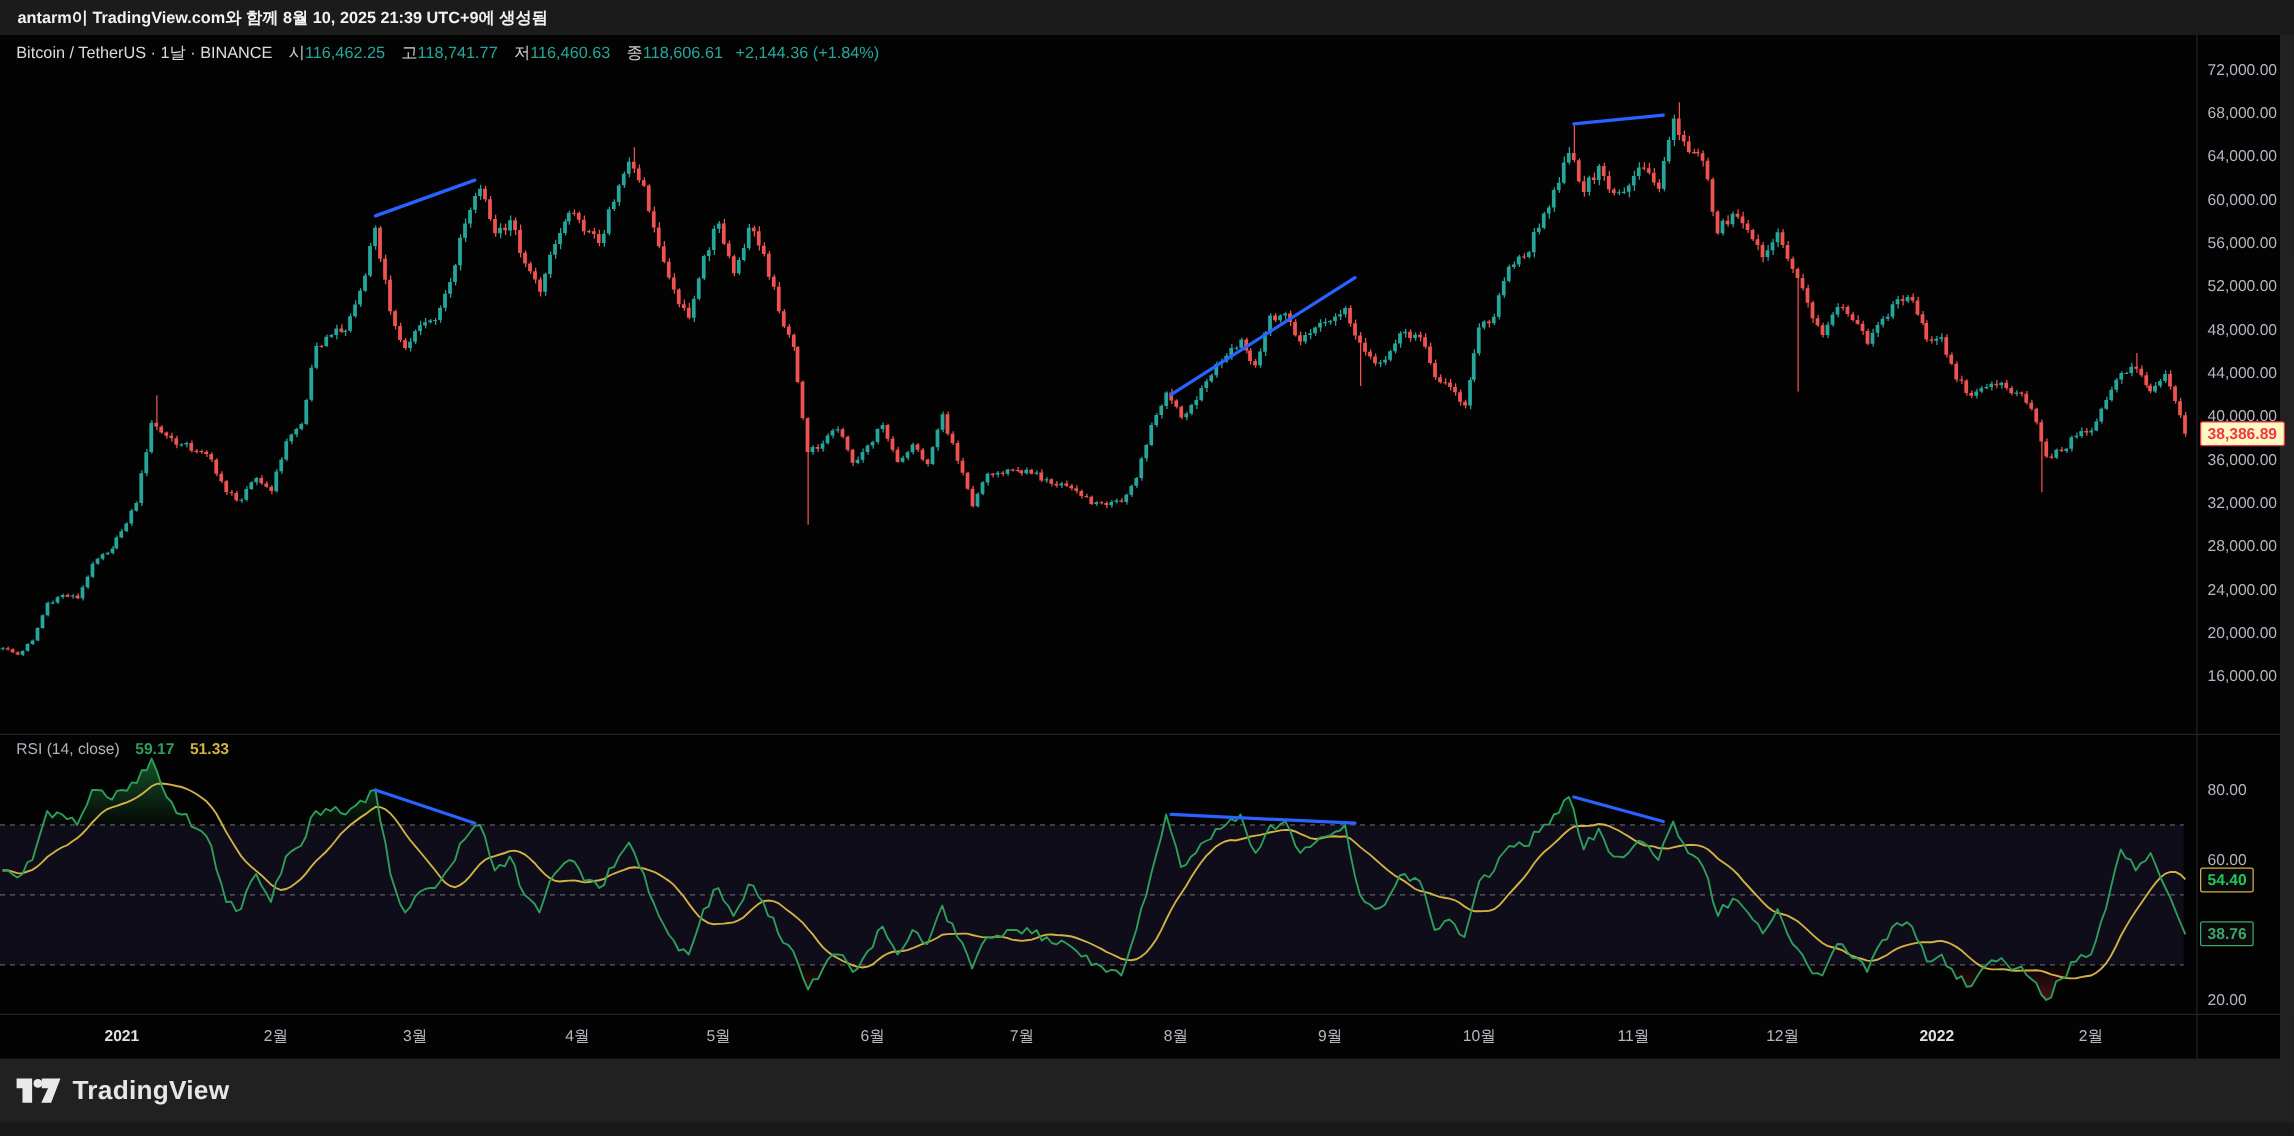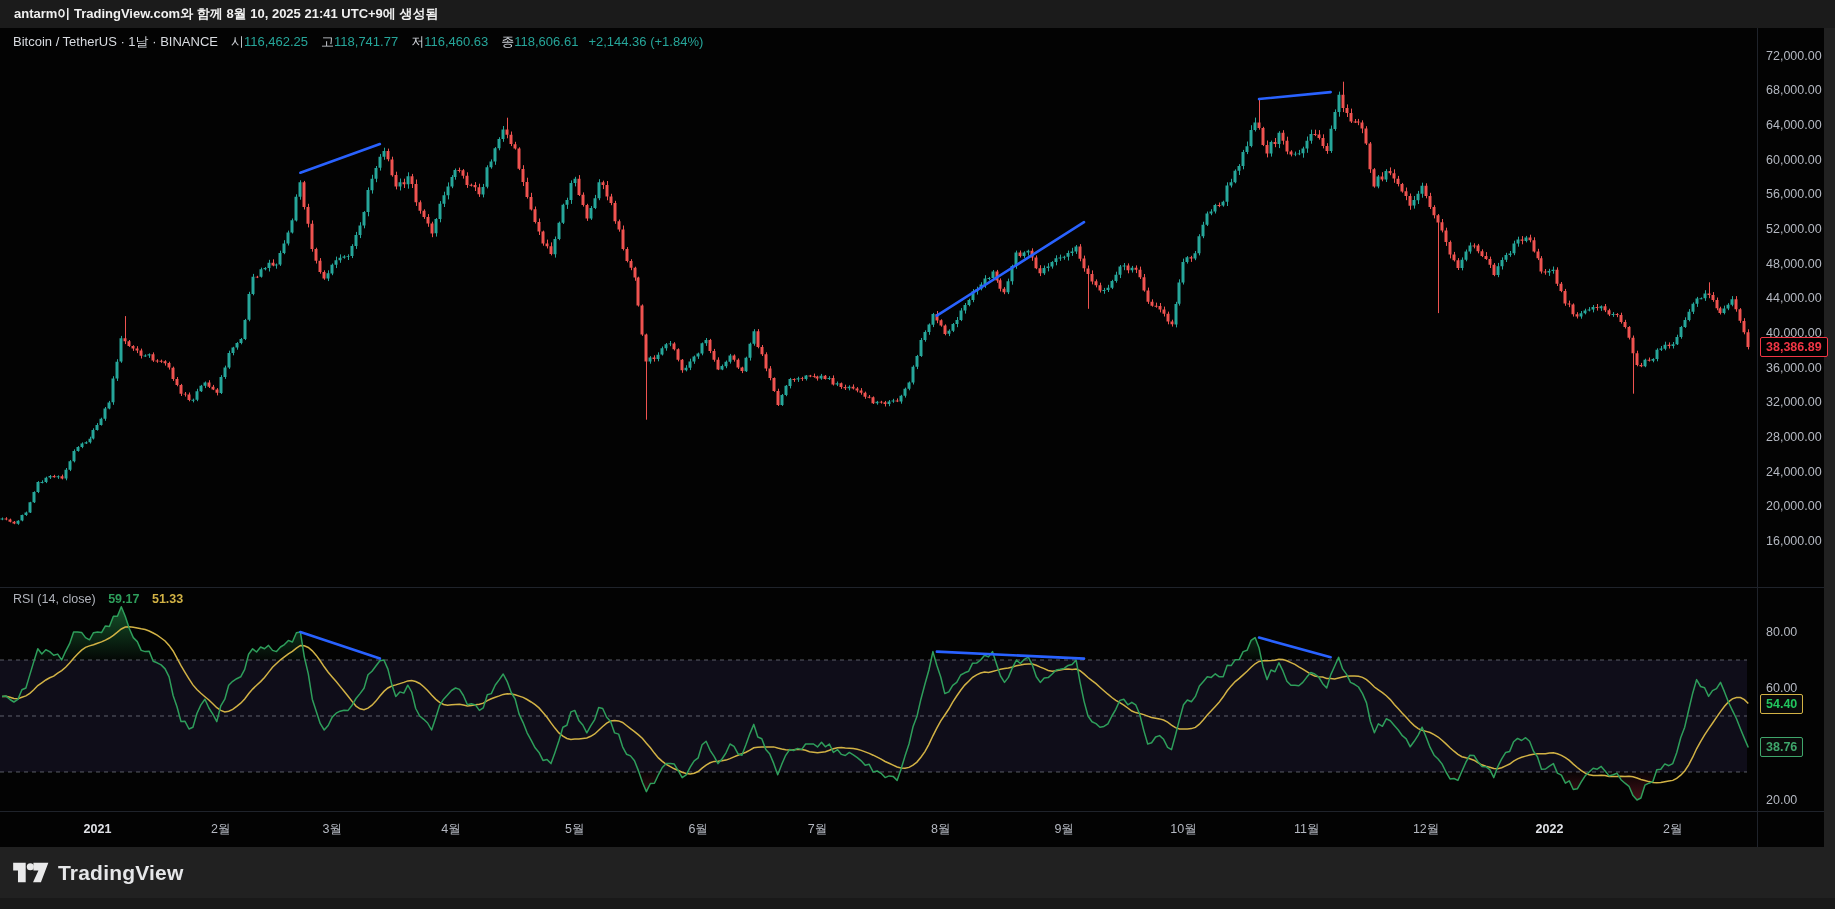--- a/index.html
+++ b/index.html
@@ -31,21 +31,21 @@
   .brand{color:#e6e7e9;font-size:21px;font-weight:800;margin-left:9px;letter-spacing:.2px;}
   .bottom-strip{position:absolute;left:0;top:898px;width:1835px;height:11px;background:#191919;}
   svg{display:block;}
 </style>
 </head>
 <body>
 
 <div id="root">
 
   <div class="topbar">
-    <span>antarm이 TradingView.com와 함께 8월 10, 2025 21:41 UTC+9에 생성됨</span>
+    <span>antarm이 TradingView.com와 함께 8월 10, 2025 21:39 UTC+9에 생성됨</span>
   </div>
 
   <div class="canvas">
     <svg id="price-svg" class="pane" style="top:0" width="1757" height="560">
         <path d="M2.5 489.5L2.5 492.2M18.5 492.2L18.5 496.8M22.5 486.6L22.5 493.3M26.5 483.6L26.5 487.9M30.5 473.8L30.5 485.0M34.5 463.3L34.5 475.0M38.5 453.1L38.5 465.1M42.5 452.3L42.5 455.4M46.5 448.7L46.5 455.1M50.5 447.0L50.5 451.0M58.5 447.3L58.5 450.9M66.5 440.0L66.5 452.3M70.5 432.1L70.5 443.1M74.5 421.4L74.5 434.4M78.5 418.1L78.5 423.7M82.5 414.4L82.5 420.2M86.5 413.3L86.5 416.0M90.5 408.7L90.5 415.5M93.5 400.3L93.5 411.5M97.5 395.1L97.5 402.6M101.5 389.7L101.5 397.6M105.5 379.0L105.5 392.8M109.5 372.9L109.5 381.3M113.5 348.2L113.5 376.8M117.5 331.2L117.5 353.0M121.5 307.9L121.5 334.8M145.5 326.3L145.5 328.9M149.5 325.4L149.5 329.9M193.5 370.6L193.5 374.4M197.5 360.8L197.5 373.2M201.5 356.9L201.5 364.0M205.5 353.5L205.5 360.1M221.5 347.1L221.5 366.0M225.5 337.6L225.5 350.9M229.5 322.7L229.5 340.9M233.5 318.8L233.5 327.3M237.5 314.1L237.5 321.7M241.5 310.0L241.5 316.3M245.5 290.9L245.5 312.1M249.5 263.8L249.5 293.3M253.5 245.9L253.5 267.3M261.5 239.6L261.5 249.6M265.5 239.1L265.5 242.4M269.5 231.8L269.5 243.5M276.5 235.5L276.5 240.7M280.5 222.7L280.5 237.9M284.5 212.2L284.5 226.2M288.5 202.6L288.5 217.5M292.5 190.5L292.5 205.5M296.5 166.3L296.5 193.5M300.5 152.3L300.5 171.7M328.5 242.3L328.5 253.1M332.5 235.5L332.5 247.2M336.5 228.6L336.5 240.1M340.5 226.4L340.5 234.8M344.5 227.2L344.5 230.7M348.5 226.3L348.5 232.0M352.5 216.2L352.5 230.1M356.5 203.9L356.5 220.9M360.5 194.2L360.5 210.1M364.5 183.1L364.5 200.3M368.5 159.4L368.5 188.3M372.5 146.8L372.5 165.6M376.5 138.0L376.5 154.2M380.5 126.1L380.5 142.6M384.5 119.7L384.5 131.8M400.5 150.5L400.5 162.5M408.5 144.3L408.5 160.7M436.5 190.1L436.5 208.6M440.5 173.1L440.5 194.3M444.5 163.7L444.5 179.0M448.5 154.4L448.5 171.4M452.5 147.1L452.5 160.2M455.5 140.5L455.5 151.7M483.5 155.9L483.5 169.4M487.5 137.3L487.5 160.4M491.5 131.4L491.5 140.7M495.5 119.1L495.5 136.8M499.5 109.2L499.5 122.3M503.5 98.0L503.5 113.8M555.5 208.5L555.5 229.6M559.5 193.6L559.5 212.2M563.5 175.7L563.5 196.0M567.5 169.7L567.5 180.9M571.5 152.4L571.5 175.9M575.5 148.8L575.5 158.4M591.5 178.0L591.5 191.9M595.5 166.9L595.5 181.1M599.5 151.2L599.5 172.2M650.5 328.1L650.5 335.7M658.5 324.3L658.5 333.3M662.5 318.5L662.5 327.5M666.5 315.0L666.5 322.7M670.5 313.0L670.5 318.2M686.5 337.2L686.5 343.4M690.5 330.7L690.5 342.1M694.5 327.5L694.5 335.8M698.5 324.6L698.5 330.9M702.5 314.5L702.5 327.3M706.5 310.0L706.5 317.9M722.5 336.5L722.5 342.2M726.5 332.5L726.5 340.2M730.5 325.9L730.5 335.6M746.5 328.7L746.5 344.0M750.5 314.6L750.5 332.6M754.5 301.2L754.5 317.7M782.5 366.0L782.5 377.9M786.5 357.0L786.5 368.2M790.5 349.9L790.5 360.4M798.5 348.7L798.5 353.9M806.5 347.0L806.5 352.5M821.5 345.9L821.5 351.8M829.5 348.2L829.5 352.0M837.5 353.5L837.5 358.1M849.5 357.3L849.5 362.4M877.5 372.9L877.5 376.7M889.5 372.0L889.5 378.2M893.5 370.8L893.5 374.8M901.5 366.8L901.5 375.7M905.5 359.6L905.5 369.6M909.5 353.5L909.5 362.3M913.5 337.3L913.5 356.5M917.5 326.9L917.5 341.1M921.5 310.0L921.5 328.9M925.5 302.3L925.5 313.7M929.5 295.4L929.5 306.8M933.5 284.9L933.5 299.1M949.5 301.3L949.5 308.1M953.5 295.0L953.5 304.1M957.5 289.0L957.5 299.2M961.5 280.1L961.5 293.1M965.5 275.0L965.5 285.6M969.5 270.7L969.5 278.3M973.5 261.1L973.5 274.2M977.5 258.7L977.5 266.6M981.5 254.3L981.5 262.4M985.5 247.2L985.5 259.8M989.5 248.9L989.5 252.3M993.5 242.0L993.5 252.8M1008.5 250.6L1008.5 266.1M1012.5 236.7L1012.5 256.7M1016.5 222.6L1016.5 240.8M1024.5 223.3L1024.5 229.9M1028.5 221.7L1028.5 227.7M1044.5 237.5L1044.5 246.9M1048.5 235.2L1048.5 243.4M1052.5 233.1L1052.5 240.6M1056.5 227.3L1056.5 237.3M1060.5 226.6L1060.5 232.9M1064.5 227.7L1064.5 231.7M1068.5 222.6L1068.5 232.5M1072.5 219.8L1072.5 227.9M1076.5 217.0L1076.5 225.9M1104.5 259.9L1104.5 265.8M1108.5 256.8L1108.5 264.0M1112.5 251.8L1112.5 261.1M1116.5 243.7L1116.5 254.7M1120.5 237.0L1120.5 250.1M1124.5 235.0L1124.5 242.2M1132.5 237.9L1132.5 244.6M1176.5 273.8L1176.5 299.4M1179.5 251.3L1179.5 277.6M1183.5 230.6L1183.5 256.5M1187.5 228.1L1187.5 235.6M1195.5 223.0L1195.5 232.2M1199.5 206.2L1199.5 227.4M1203.5 193.8L1203.5 210.2M1207.5 183.5L1207.5 198.0M1211.5 181.2L1211.5 187.2M1215.5 175.8L1215.5 185.5M1223.5 172.7L1223.5 178.7M1227.5 154.3L1227.5 178.0M1231.5 150.8L1231.5 159.5M1235.5 141.4L1235.5 155.3M1239.5 136.1L1239.5 147.0M1243.5 121.9L1243.5 141.3M1247.5 113.5L1247.5 126.1M1251.5 97.2L1251.5 119.3M1255.5 89.6L1255.5 103.5M1271.5 112.6L1271.5 128.6M1279.5 103.2L1279.5 120.1M1295.5 123.6L1295.5 128.2M1299.5 121.9L1299.5 127.2M1303.5 118.7L1303.5 129.7M1307.5 108.5L1307.5 124.8M1311.5 101.7L1311.5 115.7M1331.5 97.5L1331.5 124.9M1335.5 81.4L1335.5 102.8M1339.5 63.6L1339.5 88.7M1378.5 147.0L1378.5 160.3M1386.5 141.2L1386.5 154.0M1414.5 168.0L1414.5 180.6M1418.5 162.9L1418.5 176.0M1422.5 154.7L1422.5 169.7M1462.5 229.4L1462.5 242.4M1466.5 221.5L1466.5 233.3M1470.5 214.5L1470.5 225.7M1498.5 234.9L1498.5 249.2M1502.5 229.4L1502.5 241.5M1506.5 224.8L1506.5 234.0M1510.5 223.0L1510.5 228.8M1514.5 212.7L1514.5 227.2M1518.5 208.7L1518.5 218.7M1526.5 207.9L1526.5 214.4M1549.5 240.8L1549.5 247.9M1553.5 238.5L1553.5 245.7M1581.5 283.0L1581.5 290.7M1585.5 280.7L1585.5 286.4M1589.5 279.1L1589.5 283.4M1593.5 277.0L1593.5 284.4M1601.5 277.4L1601.5 282.9M1613.5 284.1L1613.5 288.9M1645.5 330.7L1645.5 339.2M1653.5 330.2L1653.5 334.3M1657.5 320.3L1657.5 333.3M1661.5 318.0L1661.5 323.0M1665.5 313.7L1665.5 322.3M1673.5 314.0L1673.5 320.5M1677.5 306.7L1677.5 317.0M1681.5 297.9L1681.5 310.7M1685.5 289.3L1685.5 299.9M1689.5 281.1L1689.5 293.4M1693.5 274.4L1693.5 286.0M1697.5 268.9L1697.5 278.9M1701.5 269.4L1701.5 271.2M1705.5 262.2L1705.5 272.9M1724.5 277.6L1724.5 286.4M1728.5 275.2L1728.5 282.2M1732.5 268.1L1732.5 278.3" stroke="#26a69a" fill="none" stroke-width="1"></path>
         <path d="M6.5 489.2L6.5 492.3M10.5 490.6L10.5 494.4M14.5 493.0L14.5 496.2M54.5 446.8L54.5 449.7M62.5 446.6L62.5 451.4M125.5 288.1L125.5 316.1M129.5 312.0L129.5 318.9M133.5 317.2L133.5 322.9M137.5 318.2L137.5 325.1M141.5 320.6L141.5 330.5M153.5 324.4L153.5 333.9M157.5 331.2L157.5 334.8M161.5 331.6L161.5 334.9M165.5 332.2L165.5 337.6M169.5 333.7L169.5 341.6M173.5 338.6L173.5 352.9M177.5 349.0L177.5 358.3M181.5 355.9L181.5 368.0M185.5 364.0L185.5 368.6M189.5 364.5L189.5 373.3M209.5 352.2L209.5 360.0M213.5 356.9L213.5 362.1M217.5 360.1L217.5 367.4M257.5 247.8L257.5 250.1M273.5 231.3L273.5 238.3M304.5 152.9L304.5 181.5M308.5 175.8L308.5 199.4M312.5 192.4L312.5 223.7M316.5 219.7L316.5 235.5M320.5 230.1L320.5 245.7M324.5 242.3L324.5 251.8M388.5 120.6L388.5 133.3M392.5 128.7L392.5 148.7M396.5 143.7L396.5 161.4M404.5 150.7L404.5 160.0M412.5 145.9L412.5 160.0M416.5 151.5L416.5 177.9M420.5 172.4L420.5 185.7M424.5 181.3L424.5 190.9M428.5 186.1L428.5 198.8M432.5 193.7L432.5 209.2M459.5 139.6L459.5 144.5M463.5 141.1L463.5 150.6M467.5 144.3L467.5 159.9M471.5 155.6L471.5 158.5M475.5 154.1L475.5 163.0M479.5 155.7L479.5 168.9M507.5 89.7L507.5 110.3M511.5 103.5L511.5 118.1M515.5 113.8L515.5 121.6M519.5 119.3L519.5 142.1M523.5 137.2L523.5 158.0M527.5 149.7L527.5 170.6M531.5 164.8L531.5 182.5M535.5 178.5L535.5 195.5M539.5 190.5L539.5 207.0M543.5 202.6L543.5 217.7M547.5 211.6L547.5 220.5M551.5 214.4L551.5 227.4M579.5 147.1L579.5 168.0M583.5 164.4L583.5 178.6M587.5 175.8L587.5 192.9M603.5 152.6L603.5 161.1M607.5 153.0L607.5 172.3M611.5 165.8L611.5 177.2M615.5 172.8L615.5 195.8M619.5 191.5L619.5 203.7M623.5 197.5L623.5 222.5M627.5 219.1L627.5 234.4M631.5 231.2L631.5 242.2M635.5 238.7L635.5 252.8M638.5 248.7L638.5 278.6M642.5 276.4L642.5 307.9M646.5 305.6L646.5 391.7M654.5 327.3L654.5 333.6M674.5 314.2L674.5 322.5M678.5 320.3L678.5 333.4M682.5 331.0L682.5 344.8M710.5 310.9L710.5 325.1M714.5 320.9L714.5 333.7M718.5 329.3L718.5 342.1M734.5 326.4L734.5 333.6M738.5 330.4L738.5 341.0M742.5 338.7L742.5 345.1M758.5 301.1L758.5 320.3M762.5 317.0L762.5 328.0M766.5 324.3L766.5 343.2M770.5 338.1L770.5 352.3M774.5 349.4L774.5 363.9M778.5 360.7L778.5 378.0M794.5 350.3L794.5 353.9M802.5 348.8L802.5 352.9M810.5 346.9L810.5 349.2M814.5 345.6L814.5 349.7M817.5 347.7L817.5 352.6M825.5 347.0L825.5 351.6M833.5 347.4L833.5 357.5M841.5 354.5L841.5 360.9M845.5 356.7L845.5 362.0M853.5 356.4L853.5 361.5M857.5 359.1L857.5 364.3M861.5 360.1L861.5 366.7M865.5 363.6L865.5 370.8M869.5 367.0L869.5 370.3M873.5 368.4L873.5 376.0M881.5 372.8L881.5 375.6M885.5 372.9L885.5 378.5M897.5 370.4L897.5 374.1M937.5 283.0L937.5 295.2M941.5 291.3L941.5 298.7M945.5 296.4L945.5 307.3M997.5 241.9L997.5 254.8M1000.5 250.4L1000.5 263.5M1004.5 259.1L1004.5 266.2M1020.5 222.5L1020.5 229.5M1032.5 220.3L1032.5 232.8M1036.5 227.4L1036.5 241.2M1040.5 237.2L1040.5 248.1M1080.5 216.1L1080.5 233.3M1084.5 227.6L1084.5 243.7M1088.5 237.5L1088.5 280.8M1092.5 242.4L1092.5 256.4M1096.5 251.4L1096.5 259.4M1100.5 254.7L1100.5 264.5M1128.5 235.4L1128.5 245.3M1136.5 237.4L1136.5 245.1M1140.5 238.6L1140.5 251.0M1144.5 246.0L1144.5 263.7M1148.5 259.6L1148.5 275.9M1152.5 271.3L1152.5 278.7M1156.5 274.6L1156.5 279.7M1160.5 275.0L1160.5 284.4M1164.5 278.6L1164.5 288.5M1168.5 283.6L1168.5 296.3M1172.5 291.7L1172.5 298.6M1191.5 227.8L1191.5 233.9M1219.5 174.5L1219.5 179.2M1259.5 71.0L1259.5 101.7M1263.5 98.8L1263.5 118.1M1267.5 112.5L1267.5 129.4M1275.5 110.0L1275.5 119.2M1283.5 102.2L1283.5 116.6M1287.5 108.7L1287.5 126.3M1291.5 122.2L1291.5 128.4M1315.5 101.7L1315.5 108.1M1319.5 102.1L1319.5 111.6M1323.5 106.3L1323.5 120.4M1327.5 115.2L1327.5 125.8M1343.5 53.7L1343.5 84.1M1347.5 76.4L1347.5 89.0M1351.5 80.6L1351.5 95.0M1355.5 91.0L1355.5 95.0M1358.5 90.9L1358.5 97.2M1362.5 92.3L1362.5 105.2M1366.5 98.2L1366.5 117.0M1370.5 114.0L1370.5 144.9M1374.5 140.1L1374.5 159.7M1382.5 144.2L1382.5 153.3M1390.5 139.4L1390.5 147.2M1394.5 141.3L1394.5 154.8M1398.5 147.9L1398.5 158.4M1402.5 154.9L1402.5 164.7M1406.5 159.5L1406.5 172.2M1410.5 165.5L1410.5 181.8M1426.5 155.3L1426.5 170.3M1430.5 164.8L1430.5 181.0M1434.5 177.2L1434.5 190.4M1438.5 186.0L1438.5 285.1M1442.5 191.0L1442.5 204.4M1446.5 199.7L1446.5 217.9M1450.5 212.5L1450.5 230.4M1454.5 223.9L1454.5 233.5M1458.5 230.1L1458.5 242.0M1474.5 215.3L1474.5 220.4M1478.5 215.9L1478.5 225.3M1482.5 221.3L1482.5 229.1M1486.5 224.1L1486.5 231.9M1490.5 228.6L1490.5 240.0M1494.5 235.0L1494.5 248.2M1522.5 208.1L1522.5 216.3M1530.5 206.7L1530.5 214.3M1534.5 209.3L1534.5 224.6M1538.5 220.8L1538.5 232.1M1541.5 228.1L1541.5 245.6M1545.5 241.0L1545.5 246.7M1557.5 239.3L1557.5 258.0M1561.5 254.0L1561.5 264.2M1565.5 260.9L1565.5 277.8M1569.5 272.6L1569.5 279.2M1573.5 275.4L1573.5 288.6M1577.5 284.2L1577.5 290.5M1597.5 276.0L1597.5 282.6M1605.5 276.0L1605.5 284.1M1609.5 280.7L1609.5 288.1M1617.5 285.1L1617.5 289.2M1621.5 284.7L1621.5 295.6M1625.5 291.8L1625.5 300.5M1629.5 298.1L1629.5 311.5M1633.5 307.5L1633.5 365.7M1637.5 322.7L1637.5 338.3M1641.5 334.9L1641.5 339.2M1649.5 329.5L1649.5 333.5M1669.5 314.4L1669.5 320.5M1709.5 254.3L1709.5 270.2M1713.5 264.1L1713.5 273.8M1717.5 269.5L1717.5 282.3M1720.5 278.7L1720.5 286.5M1736.5 268.1L1736.5 283.7M1740.5 280.1L1740.5 294.9M1744.5 290.2L1744.5 306.3M1748.5 301.3L1748.5 321.4" stroke="#ef5350" fill="none" stroke-width="1"></path>
         <path d="M0.5 490.5h3v0.9h-3ZM16.5 492.7h3v3.0h-3ZM20.5 487.1h3v5.5h-3ZM24.5 484.4h3v2.7h-3ZM28.5 474.3h3v10.1h-3ZM32.5 464.1h3v10.2h-3ZM36.5 454.1h3v10.0h-3ZM40.5 454.0h3v0.9h-3ZM44.5 449.7h3v4.3h-3ZM48.5 448.0h3v1.6h-3ZM56.5 448.3h3v0.9h-3ZM64.5 441.7h3v8.9h-3ZM68.5 433.3h3v8.4h-3ZM72.5 422.9h3v10.4h-3ZM76.5 419.0h3v3.9h-3ZM80.5 415.4h3v3.6h-3ZM84.5 414.2h3v1.2h-3ZM88.5 410.7h3v3.6h-3ZM91.5 402.0h3v8.6h-3ZM95.5 396.9h3v5.1h-3ZM99.5 390.8h3v6.1h-3ZM103.5 380.4h3v10.4h-3ZM107.5 374.4h3v6.1h-3ZM111.5 350.5h3v23.8h-3ZM115.5 333.7h3v16.9h-3ZM119.5 310.2h3v23.4h-3ZM143.5 327.6h3v0.9h-3ZM147.5 326.3h3v1.2h-3ZM191.5 371.8h3v0.9h-3ZM195.5 363.2h3v8.6h-3ZM199.5 357.8h3v5.4h-3ZM203.5 354.4h3v3.4h-3ZM219.5 349.1h3v15.8h-3ZM223.5 339.5h3v9.5h-3ZM227.5 325.0h3v14.6h-3ZM231.5 319.6h3v5.4h-3ZM235.5 315.1h3v4.5h-3ZM239.5 311.1h3v4.0h-3ZM243.5 291.9h3v19.2h-3ZM247.5 266.1h3v25.7h-3ZM251.5 248.7h3v17.4h-3ZM259.5 241.3h3v7.4h-3ZM263.5 240.0h3v1.3h-3ZM267.5 234.8h3v5.2h-3ZM274.5 236.6h3v0.9h-3ZM278.5 225.0h3v11.5h-3ZM282.5 215.6h3v9.4h-3ZM286.5 204.5h3v11.1h-3ZM290.5 192.3h3v12.2h-3ZM294.5 168.8h3v23.6h-3ZM298.5 154.2h3v14.6h-3ZM326.5 245.3h3v5.1h-3ZM330.5 236.8h3v8.6h-3ZM334.5 232.2h3v4.6h-3ZM338.5 229.8h3v2.5h-3ZM342.5 228.4h3v1.4h-3ZM346.5 227.9h3v0.9h-3ZM350.5 218.1h3v9.8h-3ZM354.5 206.9h3v11.2h-3ZM358.5 197.6h3v9.4h-3ZM362.5 184.1h3v13.5h-3ZM366.5 162.1h3v22.0h-3ZM370.5 150.8h3v11.4h-3ZM374.5 139.9h3v10.9h-3ZM378.5 128.7h3v11.1h-3ZM382.5 123.0h3v5.7h-3ZM398.5 154.2h3v4.4h-3ZM406.5 148.2h3v8.1h-3ZM434.5 191.0h3v14.3h-3ZM438.5 175.8h3v15.3h-3ZM442.5 167.2h3v8.6h-3ZM446.5 158.4h3v8.8h-3ZM450.5 149.1h3v9.3h-3ZM453.5 142.1h3v7.0h-3ZM481.5 158.9h3v7.5h-3ZM485.5 139.3h3v19.5h-3ZM489.5 133.4h3v5.9h-3ZM493.5 120.3h3v13.2h-3ZM497.5 110.9h3v9.3h-3ZM501.5 101.4h3v9.6h-3ZM553.5 211.0h3v15.2h-3ZM557.5 194.7h3v16.2h-3ZM561.5 176.8h3v18.0h-3ZM565.5 172.1h3v4.7h-3ZM569.5 154.9h3v17.2h-3ZM573.5 150.8h3v4.1h-3ZM589.5 180.0h3v10.6h-3ZM593.5 170.3h3v9.7h-3ZM597.5 154.2h3v16.1h-3ZM648.5 329.5h3v4.1h-3ZM656.5 326.7h3v4.3h-3ZM660.5 320.3h3v6.3h-3ZM664.5 316.3h3v4.0h-3ZM668.5 315.4h3v0.9h-3ZM684.5 339.7h3v2.6h-3ZM688.5 333.6h3v6.1h-3ZM692.5 328.4h3v5.1h-3ZM696.5 325.5h3v2.9h-3ZM700.5 315.2h3v10.4h-3ZM704.5 312.0h3v3.2h-3ZM720.5 338.1h3v3.3h-3ZM724.5 333.8h3v4.4h-3ZM728.5 327.6h3v6.2h-3ZM744.5 329.8h3v13.4h-3ZM748.5 315.8h3v14.0h-3ZM752.5 303.3h3v12.5h-3ZM780.5 367.0h3v9.9h-3ZM784.5 357.8h3v9.2h-3ZM788.5 351.0h3v6.9h-3ZM796.5 350.2h3v1.4h-3ZM804.5 347.6h3v3.4h-3ZM819.5 347.7h3v2.9h-3ZM827.5 349.9h3v1.0h-3ZM835.5 355.3h3v1.1h-3ZM847.5 358.8h3v1.5h-3ZM875.5 373.7h3v1.5h-3ZM887.5 373.6h3v2.5h-3ZM891.5 372.4h3v1.2h-3ZM899.5 367.8h3v5.7h-3ZM903.5 360.8h3v7.0h-3ZM907.5 354.4h3v6.3h-3ZM911.5 338.7h3v15.7h-3ZM915.5 327.9h3v10.8h-3ZM919.5 312.0h3v15.9h-3ZM923.5 304.0h3v8.0h-3ZM927.5 296.6h3v7.3h-3ZM931.5 286.0h3v10.7h-3ZM947.5 302.8h3v3.0h-3ZM951.5 296.0h3v6.8h-3ZM955.5 292.0h3v4.0h-3ZM959.5 282.4h3v9.7h-3ZM963.5 277.0h3v5.4h-3ZM967.5 272.1h3v4.9h-3ZM971.5 263.2h3v8.9h-3ZM975.5 261.1h3v2.1h-3ZM979.5 256.5h3v4.6h-3ZM983.5 250.4h3v6.1h-3ZM987.5 250.1h3v0.9h-3ZM991.5 243.5h3v6.6h-3ZM1006.5 253.2h3v11.0h-3ZM1010.5 238.0h3v15.3h-3ZM1014.5 224.4h3v13.6h-3ZM1022.5 224.4h3v3.7h-3ZM1026.5 222.7h3v1.7h-3ZM1042.5 239.9h3v5.3h-3ZM1046.5 238.5h3v1.4h-3ZM1050.5 234.0h3v4.5h-3ZM1054.5 230.2h3v3.7h-3ZM1058.5 229.6h3v0.9h-3ZM1062.5 228.8h3v0.9h-3ZM1066.5 225.1h3v3.7h-3ZM1070.5 223.4h3v1.7h-3ZM1074.5 218.4h3v5.0h-3ZM1102.5 262.0h3v0.9h-3ZM1106.5 259.8h3v2.2h-3ZM1110.5 253.0h3v6.8h-3ZM1114.5 246.8h3v6.2h-3ZM1118.5 238.6h3v8.2h-3ZM1122.5 237.4h3v1.1h-3ZM1130.5 239.7h3v2.6h-3ZM1174.5 275.9h3v20.5h-3ZM1177.5 254.5h3v21.3h-3ZM1181.5 234.0h3v20.5h-3ZM1185.5 229.2h3v4.7h-3ZM1193.5 225.3h3v5.3h-3ZM1197.5 208.2h3v17.1h-3ZM1201.5 196.7h3v11.5h-3ZM1205.5 185.4h3v11.3h-3ZM1209.5 183.5h3v2.0h-3ZM1213.5 177.1h3v6.4h-3ZM1221.5 173.7h3v3.9h-3ZM1225.5 157.6h3v16.1h-3ZM1229.5 154.2h3v3.4h-3ZM1233.5 142.7h3v11.5h-3ZM1237.5 138.0h3v4.8h-3ZM1241.5 123.9h3v14.1h-3ZM1245.5 118.2h3v5.7h-3ZM1249.5 101.9h3v16.2h-3ZM1253.5 94.4h3v7.5h-3ZM1269.5 114.0h3v11.6h-3ZM1277.5 104.8h3v11.1h-3ZM1293.5 125.7h3v0.9h-3ZM1297.5 125.4h3v0.9h-3ZM1301.5 120.4h3v4.9h-3ZM1305.5 112.8h3v7.6h-3ZM1309.5 106.0h3v6.8h-3ZM1329.5 100.8h3v22.2h-3ZM1333.5 84.0h3v16.9h-3ZM1337.5 66.7h3v17.3h-3ZM1376.5 148.6h3v10.0h-3ZM1384.5 143.0h3v8.4h-3ZM1412.5 172.1h3v5.5h-3ZM1416.5 165.8h3v6.4h-3ZM1420.5 157.7h3v8.1h-3ZM1460.5 231.8h3v8.2h-3ZM1464.5 223.6h3v8.2h-3ZM1468.5 217.5h3v6.1h-3ZM1496.5 238.2h3v8.8h-3ZM1500.5 231.9h3v6.3h-3ZM1504.5 227.0h3v4.8h-3ZM1508.5 225.4h3v1.6h-3ZM1512.5 215.4h3v9.9h-3ZM1516.5 211.4h3v4.0h-3ZM1524.5 209.5h3v3.4h-3ZM1547.5 243.0h3v1.5h-3ZM1551.5 241.8h3v1.3h-3ZM1579.5 285.2h3v3.4h-3ZM1583.5 282.5h3v2.7h-3ZM1587.5 281.6h3v0.9h-3ZM1591.5 278.9h3v2.7h-3ZM1599.5 278.2h3v2.0h-3ZM1611.5 286.0h3v0.9h-3ZM1643.5 331.7h3v6.5h-3ZM1651.5 331.0h3v1.8h-3ZM1655.5 321.7h3v9.3h-3ZM1659.5 320.6h3v1.1h-3ZM1663.5 316.7h3v4.0h-3ZM1671.5 316.3h3v1.6h-3ZM1675.5 309.1h3v7.2h-3ZM1679.5 298.9h3v10.2h-3ZM1683.5 292.0h3v6.9h-3ZM1687.5 283.7h3v8.3h-3ZM1691.5 275.7h3v8.0h-3ZM1695.5 270.4h3v5.3h-3ZM1699.5 270.3h3v0.9h-3ZM1703.5 265.4h3v4.9h-3ZM1722.5 280.6h3v4.5h-3ZM1726.5 276.8h3v3.8h-3ZM1730.5 271.2h3v5.6h-3Z" fill="#26a69a"></path>
         <path d="M4.5 490.5h3v1.0h-3ZM8.5 491.4h3v2.3h-3ZM12.5 493.7h3v1.9h-3ZM52.5 448.0h3v1.3h-3ZM60.5 448.3h3v2.3h-3ZM123.5 310.2h3v3.0h-3ZM127.5 313.3h3v4.8h-3ZM131.5 318.0h3v2.6h-3ZM135.5 320.6h3v1.8h-3ZM139.5 322.5h3v5.3h-3ZM151.5 326.3h3v6.3h-3ZM155.5 332.6h3v0.9h-3ZM159.5 332.8h3v0.9h-3ZM163.5 333.3h3v1.9h-3ZM167.5 335.1h3v4.5h-3ZM171.5 339.7h3v11.2h-3ZM175.5 350.9h3v6.1h-3ZM179.5 357.0h3v8.7h-3ZM183.5 365.7h3v0.9h-3ZM187.5 366.4h3v5.7h-3ZM207.5 354.4h3v4.3h-3ZM211.5 358.8h3v2.6h-3ZM215.5 361.4h3v3.4h-3ZM255.5 248.7h3v0.9h-3ZM271.5 234.8h3v2.6h-3ZM302.5 154.2h3v24.8h-3ZM306.5 179.0h3v16.8h-3ZM310.5 195.8h3v25.1h-3ZM314.5 221.0h3v11.8h-3ZM318.5 232.7h3v11.3h-3ZM322.5 244.0h3v6.4h-3ZM386.5 123.0h3v8.3h-3ZM390.5 131.4h3v15.8h-3ZM394.5 147.1h3v11.4h-3ZM402.5 154.2h3v2.0h-3ZM410.5 148.2h3v7.8h-3ZM414.5 156.0h3v18.3h-3ZM418.5 174.2h3v8.6h-3ZM422.5 182.8h3v6.1h-3ZM426.5 189.0h3v6.5h-3ZM430.5 195.5h3v9.9h-3ZM457.5 142.1h3v0.9h-3ZM461.5 142.3h3v5.4h-3ZM465.5 147.8h3v9.1h-3ZM469.5 156.8h3v0.9h-3ZM473.5 156.9h3v2.4h-3ZM477.5 159.2h3v7.1h-3ZM505.5 101.4h3v5.4h-3ZM509.5 106.7h3v9.4h-3ZM513.5 116.2h3v4.3h-3ZM517.5 120.4h3v20.4h-3ZM521.5 140.9h3v13.1h-3ZM525.5 153.9h3v15.0h-3ZM529.5 169.0h3v12.4h-3ZM533.5 181.3h3v12.7h-3ZM537.5 194.0h3v9.6h-3ZM541.5 203.6h3v11.8h-3ZM545.5 215.4h3v2.9h-3ZM549.5 218.2h3v7.9h-3ZM577.5 150.8h3v16.1h-3ZM581.5 166.8h3v10.2h-3ZM585.5 177.0h3v13.6h-3ZM601.5 154.2h3v2.8h-3ZM605.5 157.0h3v11.4h-3ZM609.5 168.5h3v6.6h-3ZM613.5 175.0h3v18.3h-3ZM617.5 193.3h3v8.1h-3ZM621.5 201.4h3v19.6h-3ZM625.5 221.0h3v12.1h-3ZM629.5 233.1h3v6.7h-3ZM633.5 239.8h3v9.7h-3ZM636.5 249.6h3v27.9h-3ZM640.5 277.4h3v29.0h-3ZM644.5 306.5h3v27.1h-3ZM652.5 329.5h3v1.5h-3ZM672.5 315.4h3v5.9h-3ZM676.5 321.3h3v10.5h-3ZM680.5 331.8h3v10.4h-3ZM708.5 312.0h3v11.0h-3ZM712.5 323.0h3v8.8h-3ZM716.5 331.8h3v9.7h-3ZM732.5 327.6h3v4.2h-3ZM736.5 331.7h3v7.8h-3ZM740.5 339.5h3v3.6h-3ZM756.5 303.3h3v15.6h-3ZM760.5 318.9h3v7.4h-3ZM764.5 326.3h3v14.2h-3ZM768.5 340.6h3v9.5h-3ZM772.5 350.1h3v12.8h-3ZM776.5 362.9h3v14.1h-3ZM792.5 351.0h3v0.9h-3ZM800.5 350.2h3v0.9h-3ZM808.5 347.6h3v0.9h-3ZM812.5 347.9h3v0.9h-3ZM815.5 348.4h3v2.2h-3ZM823.5 347.7h3v3.3h-3ZM831.5 349.9h3v6.5h-3ZM839.5 355.3h3v3.7h-3ZM843.5 359.0h3v1.3h-3ZM851.5 358.8h3v1.8h-3ZM855.5 360.5h3v2.0h-3ZM859.5 362.5h3v2.3h-3ZM863.5 364.8h3v4.0h-3ZM867.5 368.8h3v0.9h-3ZM871.5 369.3h3v5.9h-3ZM879.5 373.7h3v0.9h-3ZM883.5 374.3h3v1.8h-3ZM895.5 372.4h3v1.0h-3ZM935.5 286.0h3v6.4h-3ZM939.5 292.3h3v5.1h-3ZM943.5 297.4h3v8.5h-3ZM995.5 243.5h3v8.9h-3ZM998.5 252.3h3v8.4h-3ZM1002.5 260.7h3v3.5h-3ZM1018.5 224.4h3v3.7h-3ZM1030.5 222.7h3v6.9h-3ZM1034.5 229.6h3v10.6h-3ZM1038.5 240.2h3v5.0h-3ZM1078.5 218.4h3v12.3h-3ZM1082.5 230.6h3v9.7h-3ZM1086.5 240.4h3v5.7h-3ZM1090.5 246.1h3v7.3h-3ZM1094.5 253.3h3v3.9h-3ZM1098.5 257.2h3v5.4h-3ZM1126.5 237.4h3v4.9h-3ZM1134.5 239.7h3v2.0h-3ZM1138.5 241.8h3v7.5h-3ZM1142.5 249.2h3v13.2h-3ZM1146.5 262.4h3v11.4h-3ZM1150.5 273.8h3v4.0h-3ZM1154.5 277.8h3v0.9h-3ZM1158.5 277.9h3v3.7h-3ZM1162.5 281.6h3v4.2h-3ZM1166.5 285.8h3v7.6h-3ZM1170.5 293.4h3v2.9h-3ZM1189.5 229.2h3v1.4h-3ZM1217.5 177.1h3v0.9h-3ZM1257.5 94.4h3v5.6h-3ZM1261.5 100.1h3v16.9h-3ZM1265.5 116.9h3v8.7h-3ZM1273.5 114.0h3v1.9h-3ZM1281.5 104.8h3v8.0h-3ZM1285.5 112.8h3v10.8h-3ZM1289.5 123.6h3v2.9h-3ZM1313.5 106.0h3v0.9h-3ZM1317.5 106.6h3v3.5h-3ZM1321.5 110.1h3v7.9h-3ZM1325.5 118.0h3v5.0h-3ZM1341.5 66.7h3v13.2h-3ZM1345.5 79.9h3v5.2h-3ZM1349.5 85.1h3v8.5h-3ZM1353.5 93.6h3v0.9h-3ZM1356.5 93.6h3v1.0h-3ZM1360.5 94.6h3v5.9h-3ZM1364.5 100.5h3v14.9h-3ZM1368.5 115.4h3v25.9h-3ZM1372.5 141.2h3v17.3h-3ZM1380.5 148.6h3v2.8h-3ZM1388.5 143.0h3v2.3h-3ZM1392.5 145.2h3v5.4h-3ZM1396.5 150.7h3v5.3h-3ZM1400.5 156.0h3v7.4h-3ZM1404.5 163.3h3v4.6h-3ZM1408.5 168.0h3v9.7h-3ZM1424.5 157.7h3v10.3h-3ZM1428.5 168.0h3v11.0h-3ZM1432.5 179.0h3v8.2h-3ZM1436.5 187.2h3v7.2h-3ZM1440.5 194.3h3v8.3h-3ZM1444.5 202.6h3v11.5h-3ZM1448.5 214.0h3v12.6h-3ZM1452.5 226.6h3v5.6h-3ZM1456.5 232.2h3v7.8h-3ZM1472.5 217.5h3v0.9h-3ZM1476.5 217.5h3v5.7h-3ZM1480.5 223.3h3v4.6h-3ZM1484.5 227.9h3v3.1h-3ZM1488.5 231.0h3v5.7h-3ZM1492.5 236.7h3v10.2h-3ZM1520.5 211.4h3v1.4h-3ZM1528.5 209.5h3v2.8h-3ZM1532.5 212.3h3v11.2h-3ZM1536.5 223.4h3v6.9h-3ZM1539.5 230.3h3v13.2h-3ZM1543.5 243.5h3v1.0h-3ZM1555.5 241.8h3v14.0h-3ZM1559.5 255.7h3v7.3h-3ZM1563.5 263.0h3v12.6h-3ZM1567.5 275.6h3v0.9h-3ZM1571.5 276.4h3v9.9h-3ZM1575.5 286.3h3v2.2h-3ZM1595.5 278.9h3v1.2h-3ZM1603.5 278.2h3v4.1h-3ZM1607.5 282.3h3v4.3h-3ZM1615.5 286.0h3v0.9h-3ZM1619.5 286.9h3v7.2h-3ZM1623.5 294.1h3v4.8h-3ZM1627.5 299.0h3v10.8h-3ZM1631.5 309.7h3v15.5h-3ZM1635.5 325.2h3v11.9h-3ZM1639.5 337.1h3v1.1h-3ZM1647.5 331.7h3v1.1h-3ZM1667.5 316.7h3v1.3h-3ZM1707.5 265.4h3v1.5h-3ZM1711.5 266.9h3v5.2h-3ZM1715.5 272.1h3v8.1h-3ZM1718.5 280.3h3v4.8h-3ZM1734.5 271.2h3v10.0h-3ZM1738.5 281.2h3v11.6h-3ZM1742.5 292.9h3v11.3h-3ZM1746.5 304.2h3v14.8h-3Z" fill="#ef5350"></path>
         <line x1="300.35" y1="144.69281005292643" x2="379.91" y2="116.09396762511993" stroke="#2962ff" stroke-width="2.6" stroke-linecap="round"></line>
         <line x1="936.83" y1="287.6870221919589" x2="1084.016" y2="194.09081061004673" stroke="#2962ff" stroke-width="2.6" stroke-linecap="round"></line>
@@ -109,29 +109,29 @@
       <div class="axis-label" style="top: 333.02px;">40,000.00</div>
       <div class="axis-label" style="top: 367.685px;">36,000.00</div>
       <div class="axis-label" style="top: 402.35px;">32,000.00</div>
       <div class="axis-label" style="top: 437.015px;">28,000.00</div>
       <div class="axis-label" style="top: 471.681px;">24,000.00</div>
       <div class="axis-label" style="top: 506.346px;">20,000.00</div>
       <div class="axis-label" style="top: 541.011px;">16,000.00</div>
       <div class="axis-label" style="top: 631.988px;">80.00</div>
       <div class="axis-label" style="top: 687.988px;">60.00</div>
       <div class="axis-label" style="top: 799.988px;">20.00</div>
-      <div class="badge" style="top: 346.999px; color: rgb(242, 54, 69); border-color: rgb(242, 54, 69); left: 3px; background: #000000;">38,386.89</div>
+      <div class="badge" style="top: 346.999px; color: rgb(242, 54, 69); border-color: rgb(242, 54, 69); left: 3px; background: #fef9c3;">38,386.89</div>
       <div class="badge" style="top: 703.668px; color: #22c55e; border-color: rgb(210, 178, 69); left: 3px;">54.40</div>
       <div class="badge" style="top: 747.46px; color: rgb(63, 166, 107); border-color: rgb(63, 166, 107); left: 3px;">38.76</div>
     </div>
   <div class="time-axis" id="time-axis">
       <div class="time-label yr" style="left: 97.472px;">2021</div>
       <div class="time-label" style="left: 220.79px;">2월</div>
       <div class="time-label" style="left: 332.174px;">3월</div>
-      <div class="time-label" style="left: 451px;">4월</div>
+      <div class="time-label" style="left: 462px;">4월</div>
       <div class="time-label" style="left: 574.832px;">5월</div>
       <div class="time-label" style="left: 698.15px;">6월</div>
       <div class="time-label" style="left: 817.49px;">7월</div>
       <div class="time-label" style="left: 940.808px;">8월</div>
       <div class="time-label" style="left: 1064.13px;">9월</div>
       <div class="time-label" style="left: 1183.47px;">10월</div>
       <div class="time-label" style="left: 1306.78px;">11월</div>
       <div class="time-label" style="left: 1426.12px;">12월</div>
       <div class="time-label yr" style="left: 1549.44px;">2022</div>
       <div class="time-label" style="left: 1672.76px;">2월</div>

